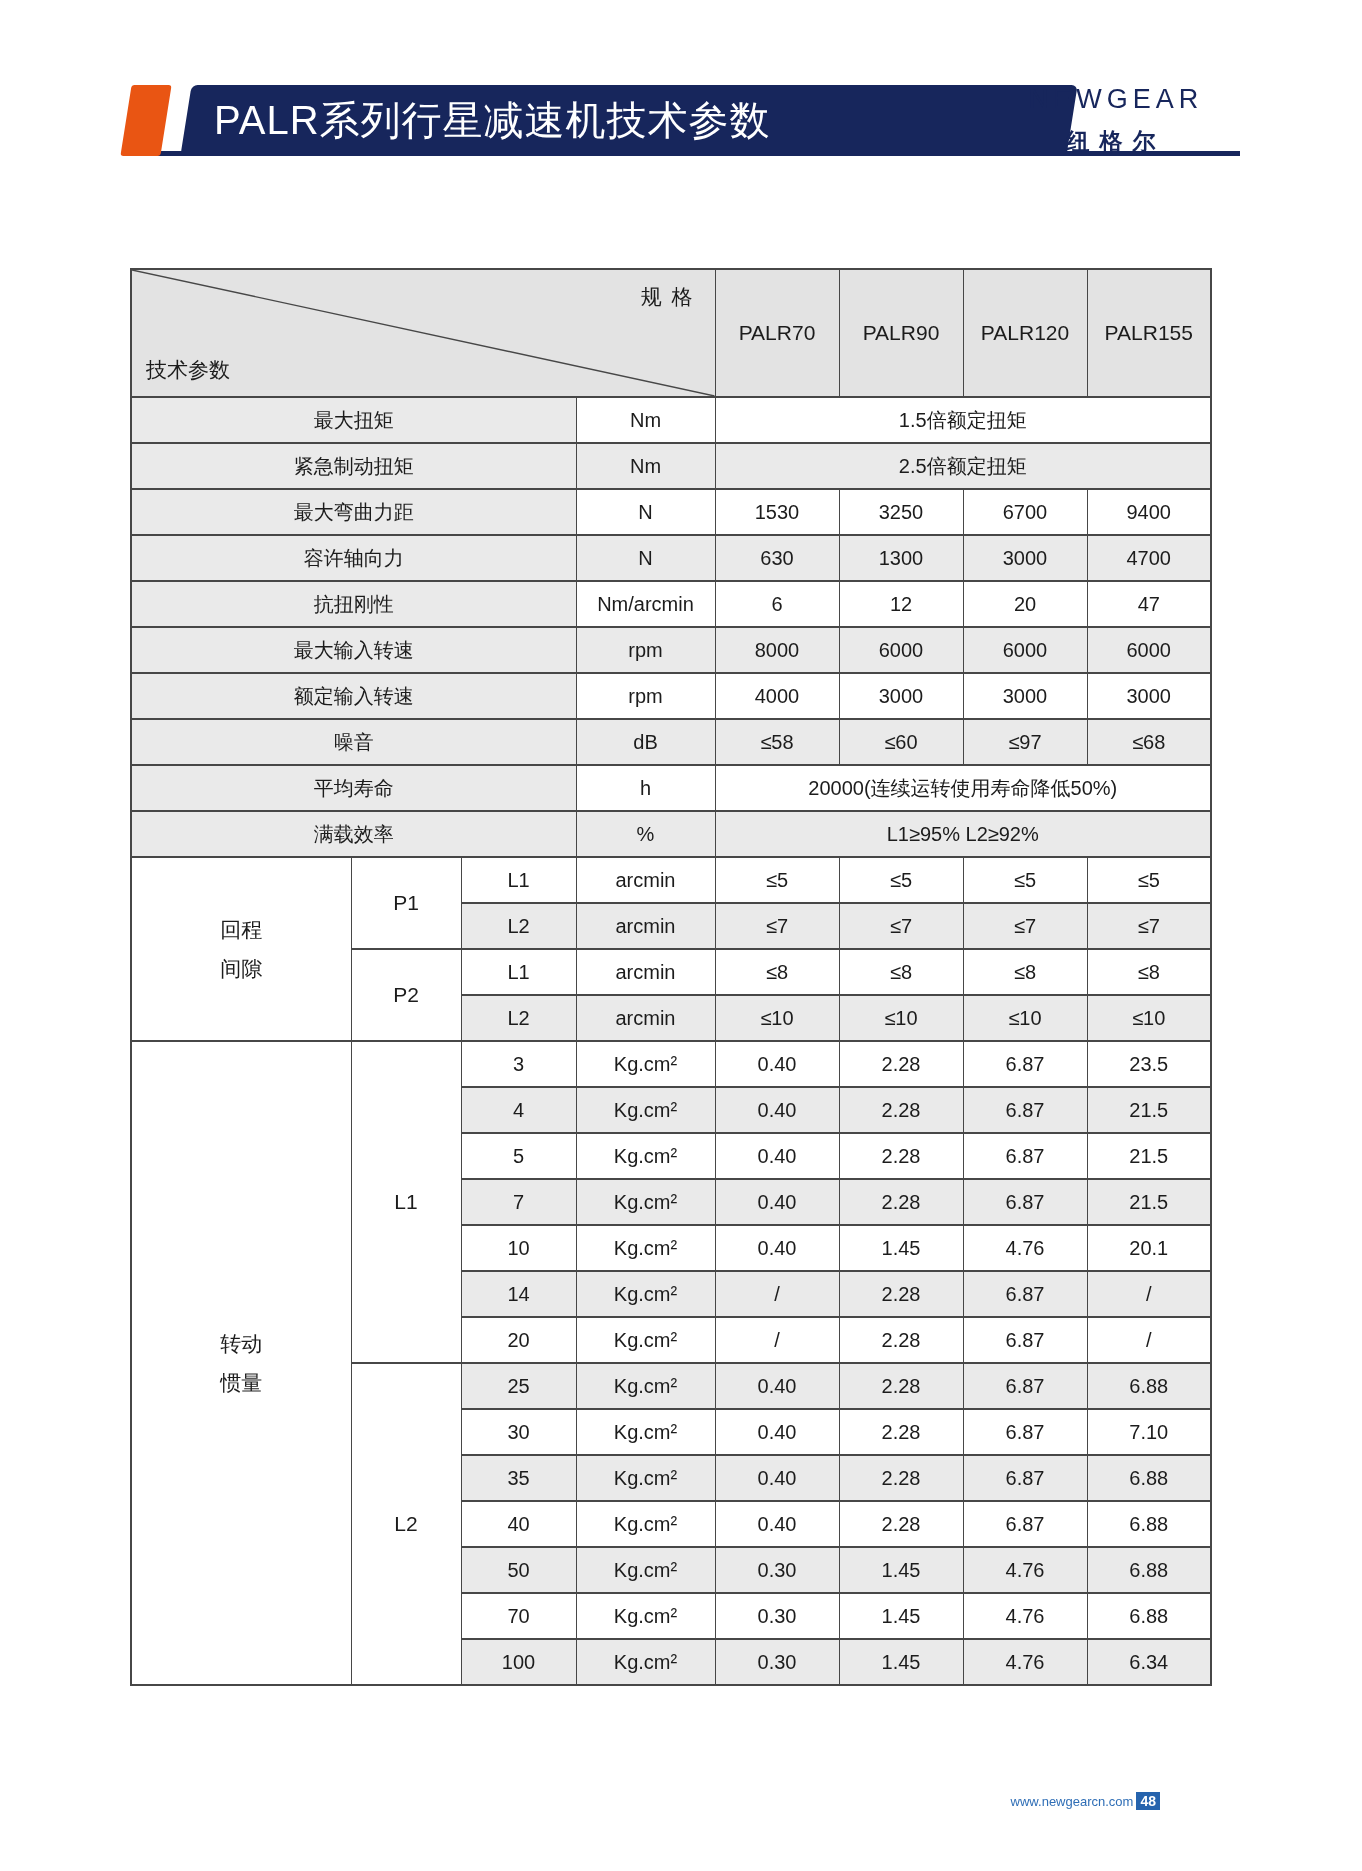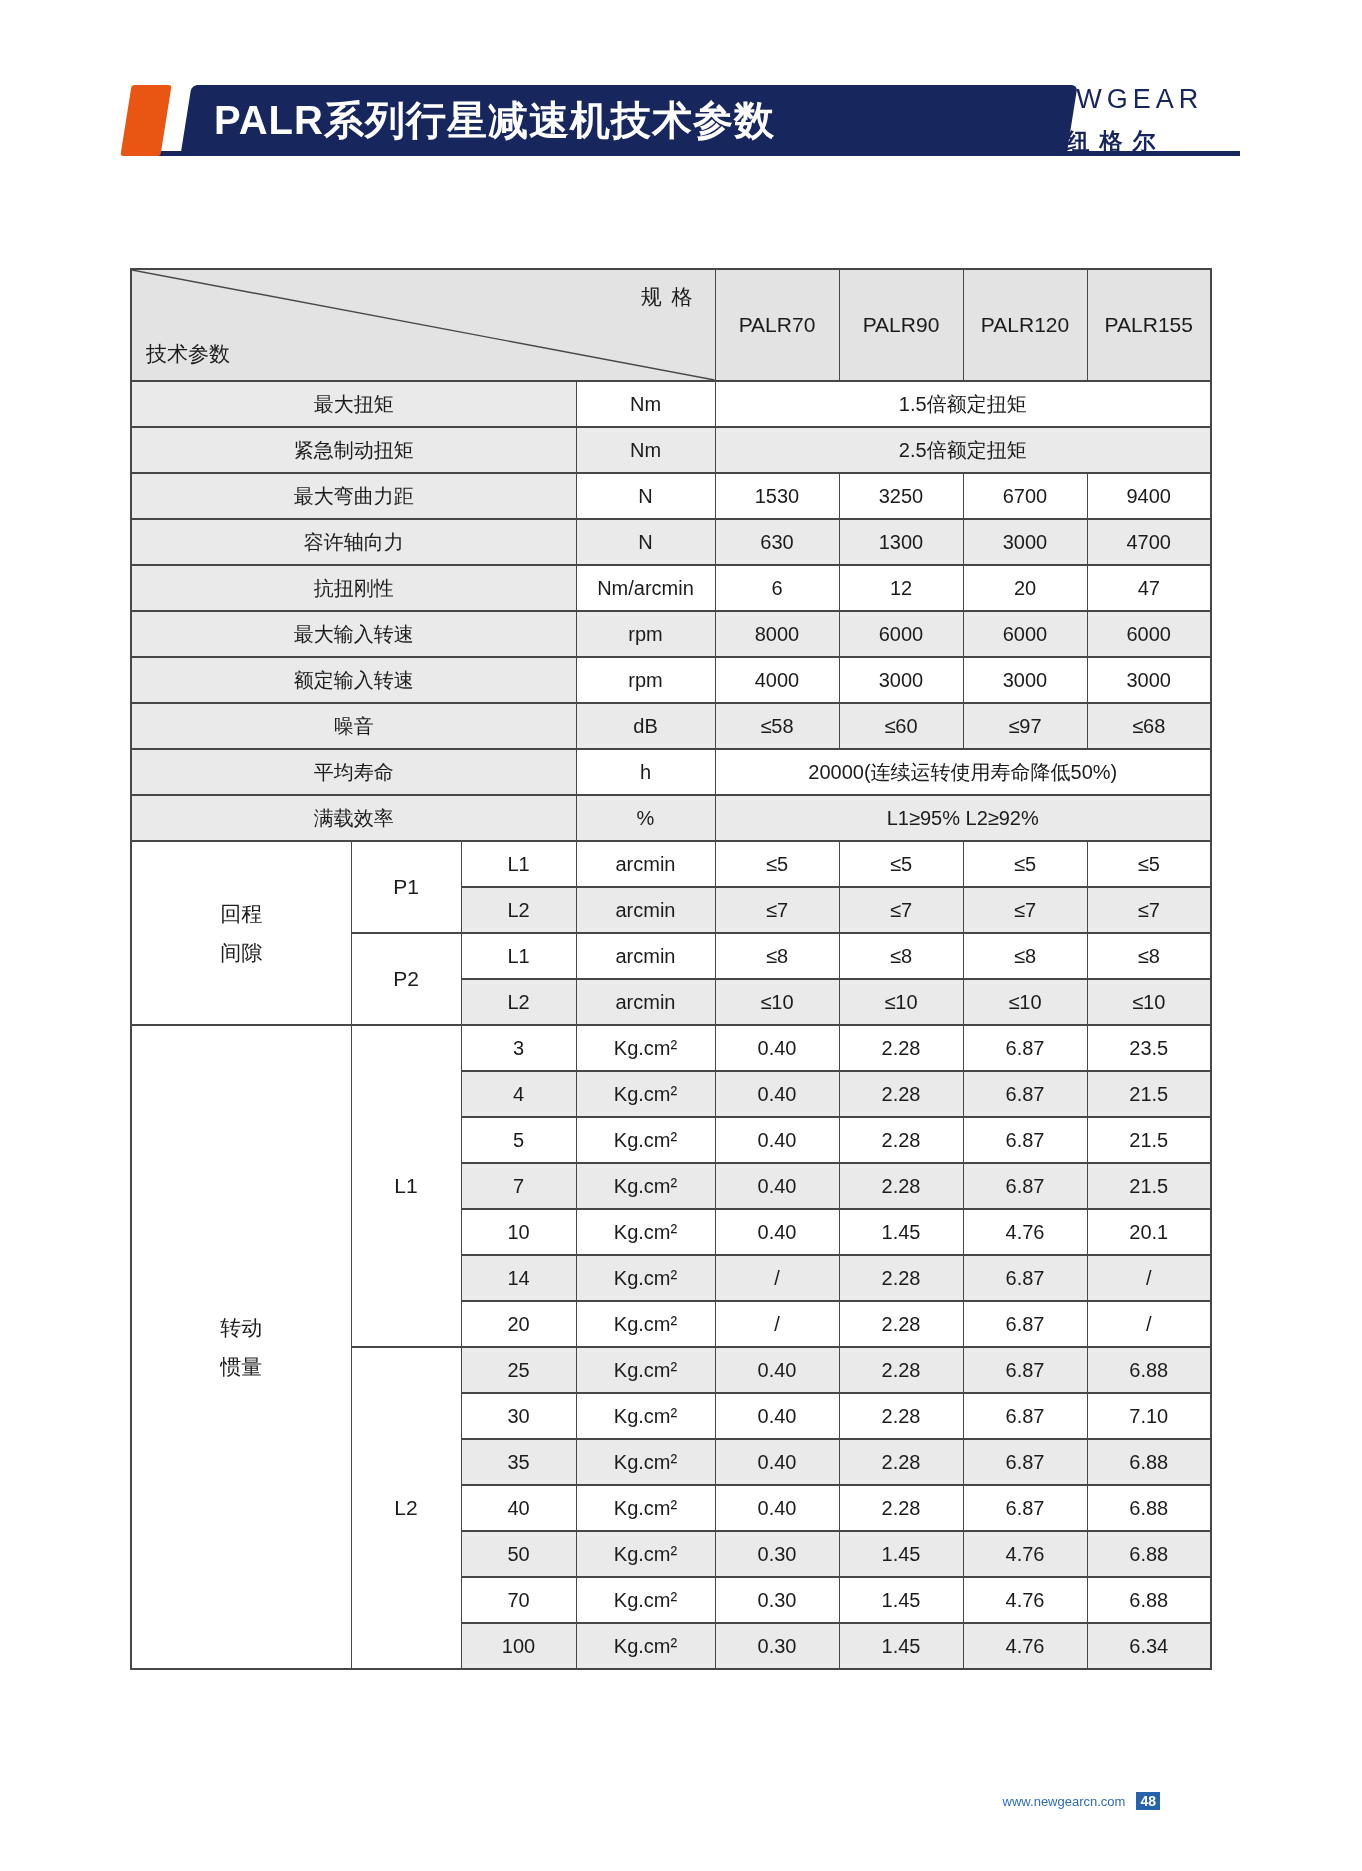--- a/index.html
+++ b/index.html
@@ -10,49 +10,49 @@
   html,body{background:#fff}
   body{font-family:"Liberation Sans","DejaVu Sans",sans-serif;color:var(--text)}
   .page{position:relative;width:1362px;height:1871px;background:#fff;overflow:hidden}
 
   
   .rule{position:absolute;left:150px;top:151px;width:1090px;height:5px;background:var(--navy)}
   .orange-slab{position:absolute;left:126px;top:85px;width:40px;height:71px;background:var(--orange);
     transform:skewX(-9deg);border-radius:3px}
   .banner{position:absolute;left:186px;top:85px;width:886px;height:71px}
   .banner::before{content:"";position:absolute;inset:0;background:var(--navy);transform:skewX(-9deg);border-radius:6px}
-  .banner h1{position:relative;font-size:40px;font-weight:bold;color:#fff;line-height:71px;
+  .banner h1{position:relative;font-size:40px;font-weight:normal;color:#fff;line-height:71px;
     padding-left:28px;letter-spacing:1px;white-space:nowrap}
   .logo{position:absolute;left:1005px;top:84px;width:222px;text-align:center;color:var(--navy)}
   .logo-en{font-size:27px;font-weight:normal;letter-spacing:5px;white-space:nowrap}
   .logo-cn{font-size:23px;font-weight:bold;letter-spacing:10px;margin-top:11px;white-space:nowrap}
 
   
   table.spec{position:absolute;left:130px;top:268px;width:1080px;border-collapse:collapse;
     border:2px solid var(--border);table-layout:fixed;font-size:20px}
   .spec th,.spec td{border-left:1px solid var(--border);border-right:1px solid var(--border);
     border-top:2px solid var(--border);border-bottom:2px solid var(--border);
     text-align:center;vertical-align:middle;font-weight:normal;overflow:hidden}
-  .spec thead tr{height:112px}
+  .spec thead tr{height:128px}
   .spec thead th{background:var(--header-bg);font-size:21px}
   .corner{position:relative}
   .corner svg{position:absolute;inset:0;width:100%;height:100%;display:block}
   .c-spec{position:absolute;top:13px;right:20px;font-size:21px;letter-spacing:2px}
   .c-param{position:absolute;bottom:12px;left:14px;font-size:21px}
   .spec tbody tr{height:46px}
   .spec tbody tr.plain td{background:#fff}
   .spec tbody tr.shade td{background:var(--shade)}
   .spec td.lab{background:var(--shade) !important}
   .spec td.bigcell,.spec td.group{background:#fff !important}
   .spec td.bigcell{font-size:21px}
   .spec td.bigcell div{margin:11px 16px}
   .spec td.group{font-size:21px}
 
   
-  .footer{position:absolute;top:1792px;right:202px;display:flex;align-items:center;gap:11px}
+  .footer{position:absolute;top:1792px;right:202px;display:flex;align-items:center;gap:3px}
   .footer .url{color:var(--link);font-size:13px}
   .footer .badge{display:inline-block;background:var(--badge);color:#fff;font-size:14px;
     font-weight:bold;line-height:18px;padding:0 4px;min-width:16px;text-align:center}
 </style>
 </head>
 <body>
 
 <div class="page">
 
   <div class="rule"></div>

